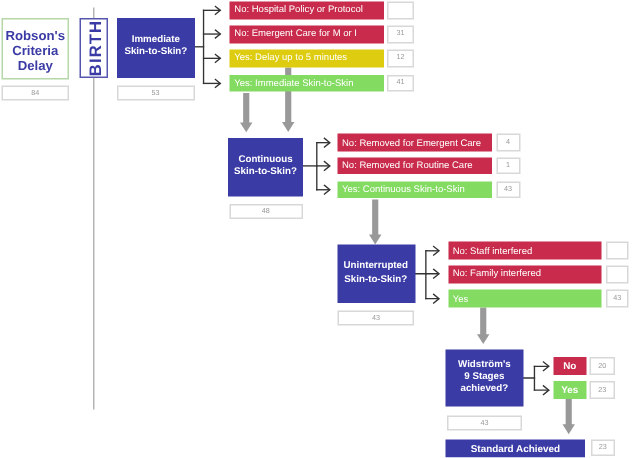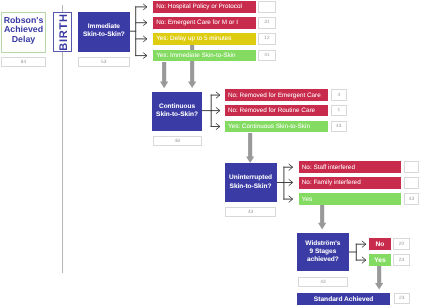--- a/index.html
+++ b/index.html
@@ -7,21 +7,21 @@
        font-family:"Liberation Sans",sans-serif;
        -webkit-font-smoothing:antialiased;
        text-rendering:geometricPrecision;}
   #stage{position:relative;width:421px;height:305px;background:#fff;overflow:hidden;}
   .abs{position:absolute;box-sizing:border-box;}
 
   .node-blue{z-index:3;background:#3B3BA6;color:#fff;font-weight:bold;
              display:flex;align-items:center;justify-content:center;
              text-align:center;line-height:8.1px;}
   .node-pale{z-index:3;background:#ffffff;border:1px solid #B6D7A8;color:#3B3BA6;
-             font-weight:bold;display:flex;align-items:flex-start;
+             font-weight:bold;display:flex;align-items:center;
              justify-content:center;text-align:center;}
   .node-birth{z-index:3;background:#ffffff;border:1px solid #5656AE;color:#3B3BA6;
               font-weight:bold;position:relative;}
   .node-birth span{position:absolute;left:50%;top:50%;white-space:nowrap;
                    transform:translate(-50%,-50%) rotate(-90deg) translateY(2.65px);
                    letter-spacing:0.75px;line-height:1;}
 
   .counter{z-index:3;background:#ffffff;border:1px solid #d8d8d8;color:#9a9a9a;
            display:flex;align-items:center;justify-content:center;
            font-size:4.8px;}
@@ -35,21 +35,21 @@
 </head>
 <body>
 
 <div id="stage">
 
   <div class="abs" style="left:62px;top:5.2px;width:1px;height:268.3px;background:#b5b5b5;"></div>
 
   <div class="abs node-pale" style="left:1px;top:11.5px;width:45px;height:41px;font-size:8.8px;line-height:9.95px;">
     <div style="width:100%;transform:translateY(2.8px)">
       <div>Robson's</div>
-      <div>Achieved</div>
+      <div>Criteria</div>
       <div>Delay</div>
     </div>
   </div>
   <div class="abs counter" style="left:1px;top:57px;width:45px;height:10px;">
     <span>84</span>
   </div>
 
   <div class="abs node-birth" style="left:52.5px;top:11.5px;width:19.2px;height:40px;font-size:11.1px;">
     <span>BIRTH</span>
   </div>

